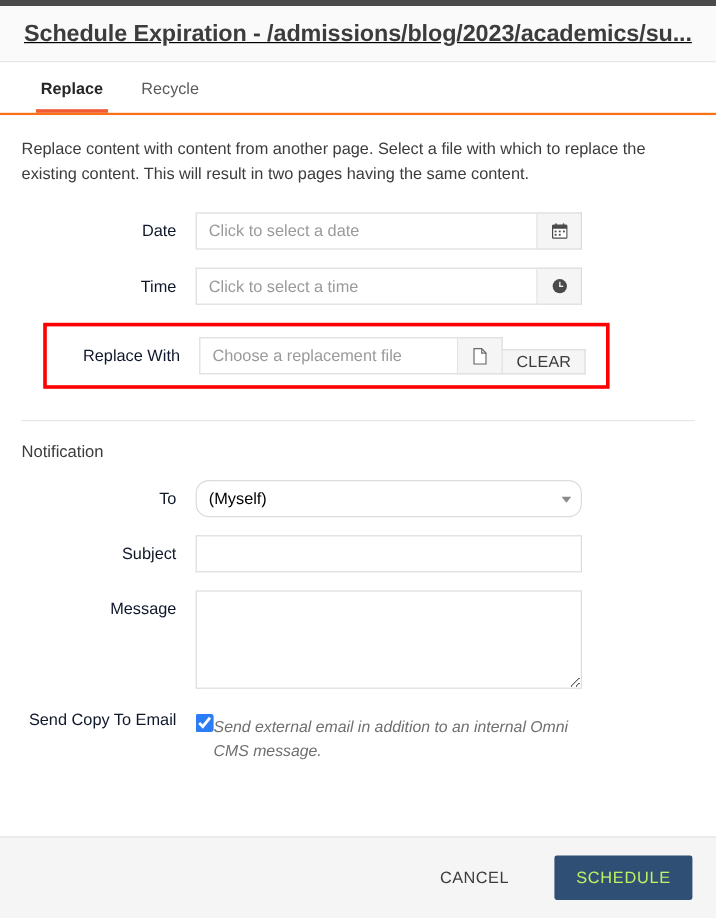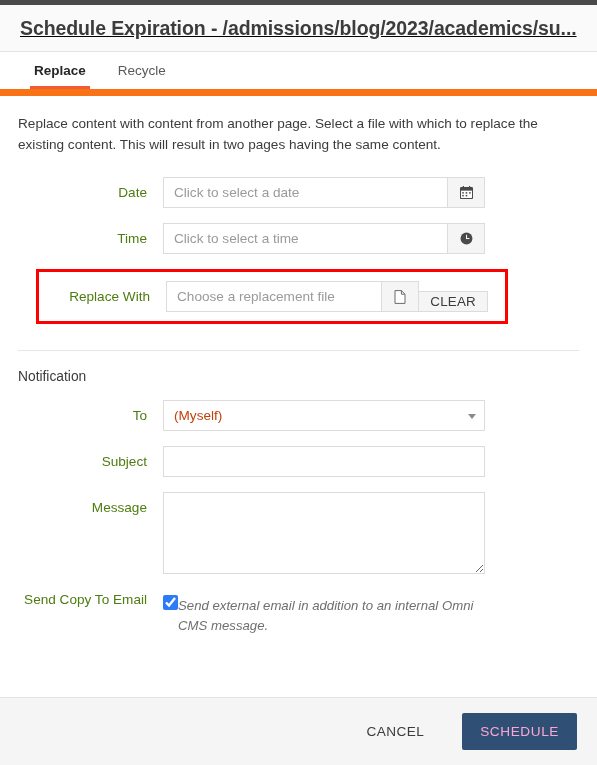--- a/index.html
+++ b/index.html
@@ -48,21 +48,21 @@
     text-overflow: ellipsis;
     letter-spacing: -0.1px;
     max-width: 100%;
   }
 
   
   .tabs {
     flex: 0 0 auto;
     height: 44px;
     background: #ffffff;
-    border-bottom: 7px solid #f97316;
+    border-bottom: 2px solid #f97316;
     display: flex;
     align-items: stretch;
     padding-left: 18px;
   }
   .tab {
     position: relative;
     display: flex;
     align-items: center;
     padding: 0 16px;
     font-size: 13.5px;
@@ -104,21 +104,21 @@
     align-items: flex-start;
     margin-bottom: 15px;
   }
   .form-label {
     width: 145px;
     flex: 0 0 145px;
     text-align: right;
     padding-right: 16px;
     padding-top: 7px;
     font-size: 13.6px;
-    color: #4d7c0f;
+    color: #0f172a;
     line-height: 1.35;
   }
   .form-control {
     flex: 1 1 auto;
     display: flex;
     align-items: stretch;
   }
 
   .input-group { display: flex; align-items: stretch; width: 322px; }
 
@@ -191,27 +191,27 @@
   }
 
   
   .sel-wrap { position: relative; width: 322px; }
   .sel {
     width: 100%;
     height: 31px;
     border: 1px solid #dcdcdc;
     background: #fff;
     font-size: 13.6px;
-    color: #c2410c;
+    color: #000000;
     padding: 0 24px 0 10px;
     outline: none;
     appearance: none;
     -webkit-appearance: none;
     font-family: "Liberation Sans", sans-serif;
-    border-radius: 0;
+    border-radius: 11px;
   }
   .sel-caret {
     position: absolute;
     right: 9px; top: 50%;
     margin-top: -2px;
     width: 0; height: 0;
     border-left: 4px solid transparent;
     border-right: 4px solid transparent;
     border-top: 5px solid #8a8a8a;
     pointer-events: none;
@@ -265,21 +265,21 @@
     font-size: 13.6px;
     color: #3c3c3c;
     letter-spacing: 0.4px;
     padding: 9px 14px;
     cursor: pointer;
     font-family: "Liberation Sans", sans-serif;
   }
   .btn-primary {
     background: #2f4f74;
     border: none;
-    color: #f9a8d4;
+    color: #bef264;
     font-size: 13.6px;
     letter-spacing: 0.6px;
     padding: 11px 18px;
     cursor: pointer;
     border-radius: 2px;
     font-family: "Liberation Sans", sans-serif;
   }
 </style>
 </head>
 <body>

